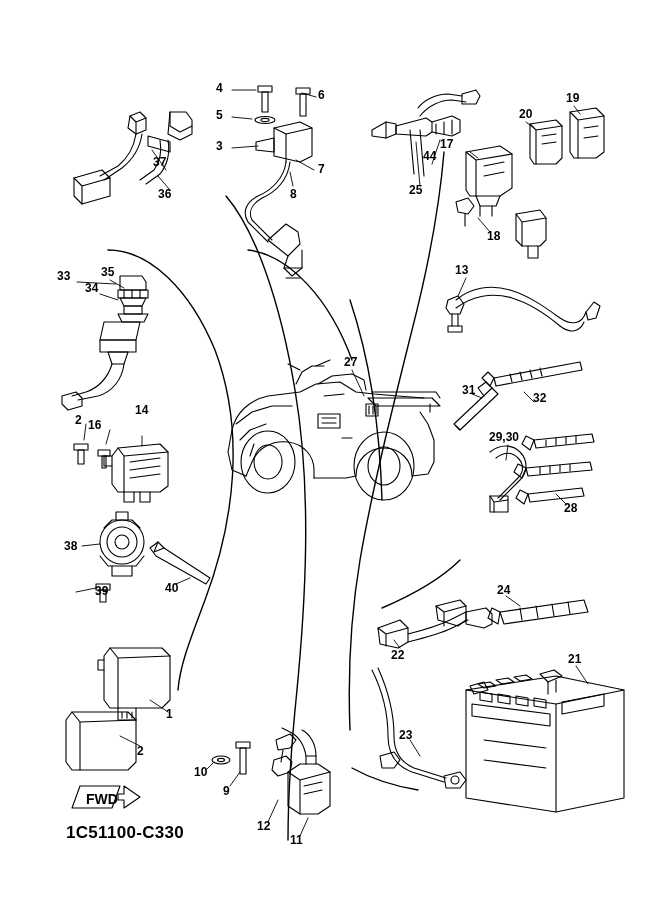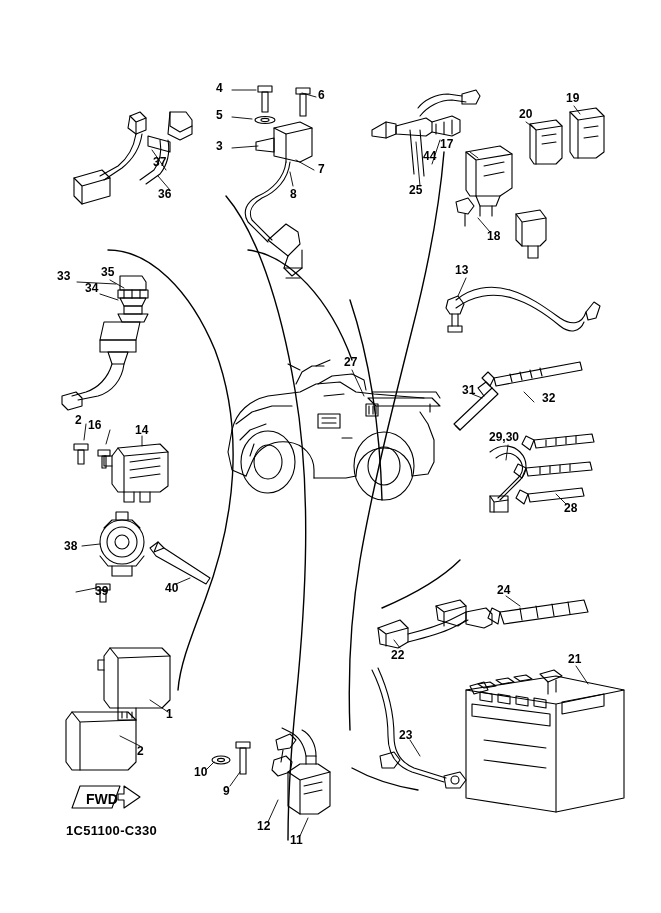--- a/index.html
+++ b/index.html
@@ -29,21 +29,21 @@
     font-family: "Liberation Sans", sans-serif;
     font-size: 12px;
     font-weight: 700;
     color: #000000;
     line-height: 1;
     white-space: nowrap;
   }
   .partcode {
     position: absolute;
     font-family: "Liberation Sans", sans-serif;
-    font-size: 13px;
+    font-size: 17px;
     font-weight: 700;
     color: #000000;
     letter-spacing: 0.3px;
     white-space: nowrap;
   }
   .fwd-label {
     position: absolute;
     font-family: "Liberation Sans", sans-serif;
     font-size: 14px;
     font-weight: 700;
@@ -393,26 +393,26 @@
   <div class="callout" style="left:409px; top:184px;">25</div>
   <div class="callout" style="left:487px; top:230px;">18</div>
   <div class="callout" style="left:153px; top:156px;">37</div>
   <div class="callout" style="left:158px; top:188px;">36</div>
   <div class="callout" style="left:455px; top:264px;">13</div>
   <div class="callout" style="left:57px;  top:270px;">33</div>
   <div class="callout" style="left:101px; top:266px;">35</div>
   <div class="callout" style="left:85px;  top:282px;">34</div>
   <div class="callout" style="left:344px; top:356px;">27</div>
   <div class="callout" style="left:462px; top:384px;">31</div>
-  <div class="callout" style="left:533px; top:392px;margin-left:9px;">32</div>
+  <div class="callout" style="left:533px; top:392px;">32</div>
   <div class="callout" style="left:489px; top:431px;">29,30</div>
   <div class="callout" style="left:564px; top:502px;">28</div>
   <div class="callout" style="left:75px;  top:414px;">2</div>
   <div class="callout" style="left:88px; top:419px;">16</div>
-  <div class="callout" style="left:135px; top:424px;">14</div>
+  <div class="callout" style="left:135px; top:404px;">14</div>
   <div class="callout" style="left:64px;  top:540px;">38</div>
   <div class="callout" style="left:165px; top:582px;">40</div>
   <div class="callout" style="left:64px;  top:585px;margin-left:31px;">39</div>
   <div class="callout" style="left:497px; top:584px;">24</div>
   <div class="callout" style="left:391px; top:649px;">22</div>
   <div class="callout" style="left:568px; top:653px;">21</div>
   <div class="callout" style="left:399px; top:729px;">23</div>
   <div class="callout" style="left:166px; top:708px;">1</div>
   <div class="callout" style="left:137px; top:745px;">2</div>
   <div class="callout" style="left:194px; top:766px;">10</div>

